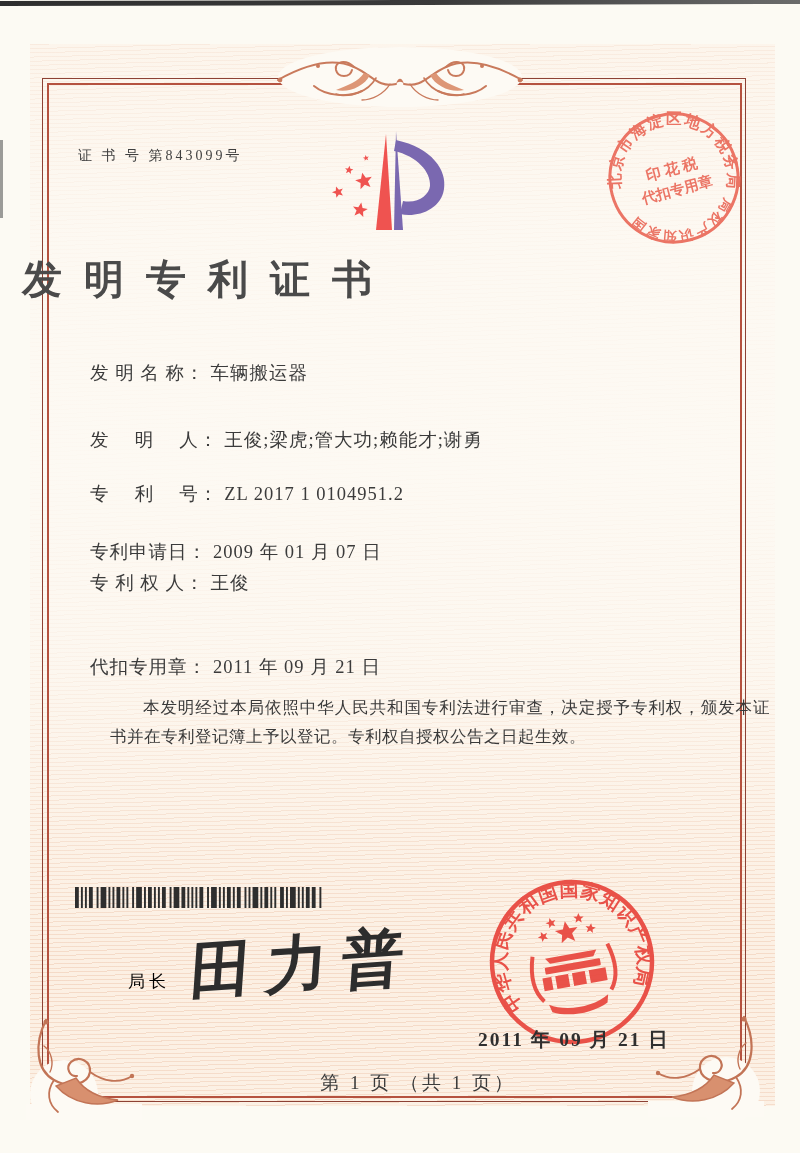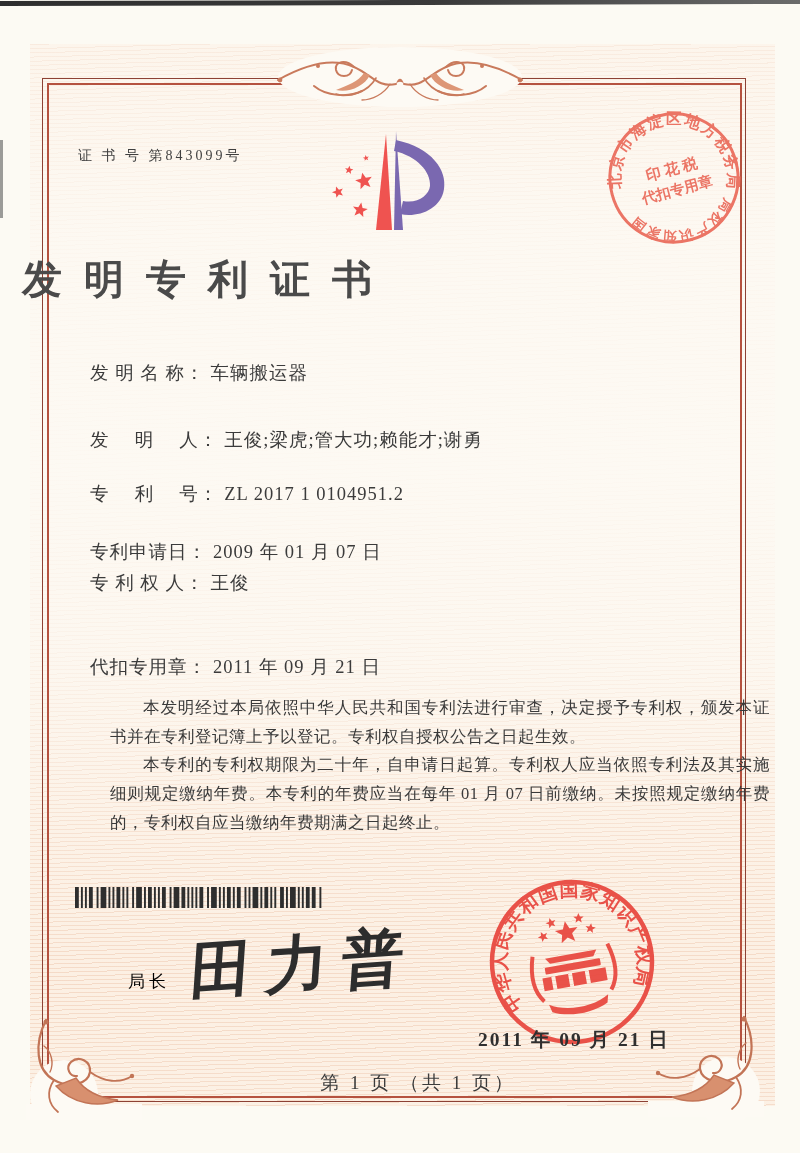--- a/index.html
+++ b/index.html
@@ -161,21 +161,20 @@
 </div>
 <div class="abs field" style="top:570px">
   <span class="lbl">专 利 权 人：</span><span class="val">王俊</span>
 </div>
 <div class="abs field" style="top:654px">
   <span class="lbl">代扣专用章：</span><span class="val">2011 年 09 月 21 日</span>
 </div>
 
 <div class="abs body-text">
   <p>本发明经过本局依照中华人民共和国专利法进行审查，决定授予专利权，颁发本证书并在专利登记簿上予以登记。专利权自授权公告之日起生效。</p>
-  <p>本专利的专利权期限为二十年，自申请日起算。专利权人应当依照专利法及其实施细则规定缴纳年费。本专利的年费应当在每年 01 月 07 日前缴纳。未按照规定缴纳年费的，专利权自应当缴纳年费期满之日起终止。</p>
 </div>
 
 <svg class="abs barcode" viewBox="0 0 135 20" preserveAspectRatio="none">
     <rect x="0" y="0" width="2" height="20" fill="#2e2e2e"></rect>
     <rect x="3.1" y="0" width="1" height="20" fill="#2e2e2e"></rect>
     <rect x="5.2" y="0" width="1" height="20" fill="#2e2e2e"></rect>
     <rect x="7.300000000000001" y="0" width="2" height="20" fill="#2e2e2e"></rect>
     <rect x="11.3" y="0" width="1" height="20" fill="#2e2e2e"></rect>
     <rect x="13.4" y="0" width="3" height="20" fill="#2e2e2e"></rect>
     <rect x="17.5" y="0" width="1" height="20" fill="#2e2e2e"></rect>

